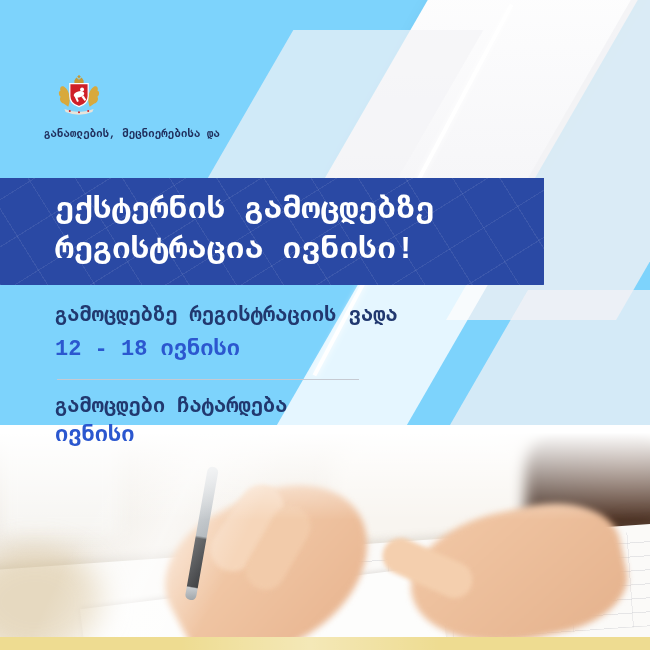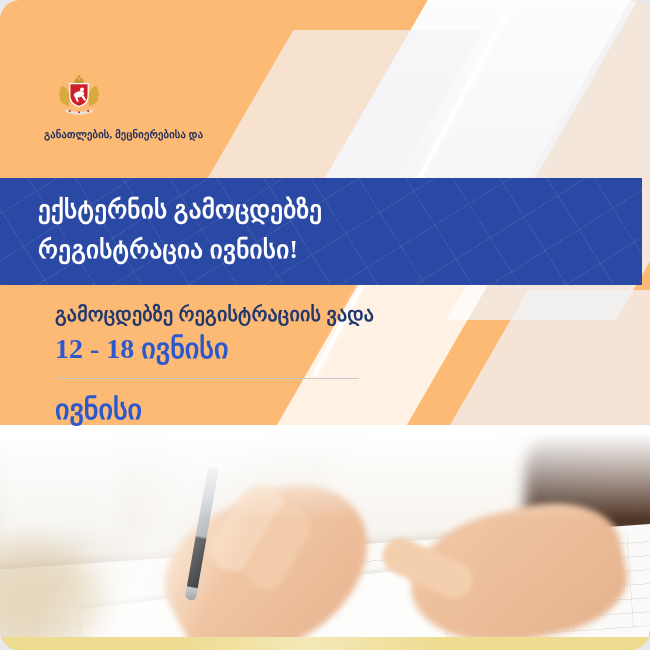--- a/index.html
+++ b/index.html
@@ -1,20 +1,19 @@
 <!DOCTYPE html>
 <html><head>
 <meta charset="utf-8">
 <style>
   html,body { margin:0; padding:0; background:#e9e9ec; }
   .frame {
     position:relative; width:650px; height:650px; overflow:hidden;
-    background:#fdba74;
-    font-family:Liberation Serif, serif;
-    border-radius:20px;
+    background:#7dd3fc;
+    font-family:Liberation Mono, monospace;
   }
   
   .streak { position:absolute; z-index:0; pointer-events:none; }
   .st1 { top:-60px; right:70px; width:210px; height:320px; transform:skewX(-30deg);
          background:linear-gradient(180deg,#ffffff, #f3f3f6); box-shadow:0 0 14px rgba(0,0,0,0.03); }
   .st2 { top:-40px; right:-70px; width:170px; height:360px; transform:skewX(-30deg);
          background:#f1f1f4; opacity:.8; }
   .st3 { top:30px; left:250px; width:190px; height:150px; transform:skewX(-30deg);
          background:#f4f4f7; opacity:.7; }
   .st4 { top:-20px; right:235px; width:4px; height:420px; transform:rotate(28deg);
@@ -25,34 +24,34 @@
          background:#ffffff; opacity:.8; }
 
   
   .header { position:absolute; top:73px; left:44px; z-index:3; }
   .emblem { width:46px; height:52px; margin-left:12px; }
   .ministry { margin-top:3px; font-size:10.5px; font-weight:bold; color:#202e5c;
               line-height:13.5px; letter-spacing:.2px; }
 
   
   .banner {
-    position:absolute; top:178px; left:0; width:642px; height:107px; z-index:4;
+    position:absolute; top:178px; left:0; width:544px; height:107px; z-index:4;
     background-color:#2a49a4;
     background-image:
       repeating-linear-gradient(58deg,  rgba(255,255,255,0.08) 0 1px, transparent 1px 40px),
       repeating-linear-gradient(-32deg, rgba(255,255,255,0.08) 0 1px, transparent 1px 40px);
-    color:#ffffff; box-sizing:border-box; padding:12px 0 0 38px;
-    font-size:25px; font-weight:bold; line-height:40px; letter-spacing:.3px;
+    color:#ffffff; box-sizing:border-box; padding:12px 0 0 55px;
+    font-size:31px; font-weight:bold; line-height:40px; letter-spacing:.3px;
   }
 
   
   .info { position:absolute; top:285px; left:55px; z-index:5; }
   .label { color:#21386f; font-size:20px; font-weight:bold; letter-spacing:.2px; }
   .lbl1 { margin-top:17px;text-align:right; }
-  .date { color:#2b57cf; font-size:28px; font-weight:bold; line-height:35px; }
+  .date { color:#2b57cf; font-size:22px; font-weight:bold; line-height:35px; }
   .d1 { margin-top:5px; }
   .divider { width:302px; height:1px; background:#c6cad2; margin:12px 0 13px 2px; }
   .d2 { margin-top:7px; }
 
   
   .photo { position:absolute; top:425px; left:0; width:650px; height:212px; z-index:1; overflow:hidden; }
   .photo * { position:absolute; }
   .ph-bg { inset:0; background:linear-gradient(100deg,#f0ece6 0%,#f4f0ea 38%,#eae1d4 100%); }
   .ph-window { left:0; top:0; width:120px; height:110px; background:#f7f6f3; filter:blur(8px); }
   .ph-hair { right:-25px; top:-12px; width:150px; height:150px; background:radial-gradient(circle at 70% 30%,#5d3d2c,#3c281e);
@@ -134,20 +133,21 @@
 
   <div class="banner">
     <div>ექსტერნის გამოცდებზე</div>
     <div>რეგისტრაცია ივნისი!</div>
   </div>
 
   <div class="info">
     <div class="label lbl1">გამოცდებზე რეგისტრაციის ვადა</div>
     <div class="date d1">12 - 18 ივნისი</div>
     <div class="divider"></div>
+    <div class="label">გამოცდები ჩატარდება</div>
     <div class="date">ივნისი</div>
   </div>
 
   <div class="photo">
     <div class="ph-bg"></div>
     <div class="ph-window"></div>
     <div class="ph-sleeve"></div>
     <div class="ph-hair"></div>
     <div class="ph-hair2"></div>
     <div class="ph-paper"></div>

